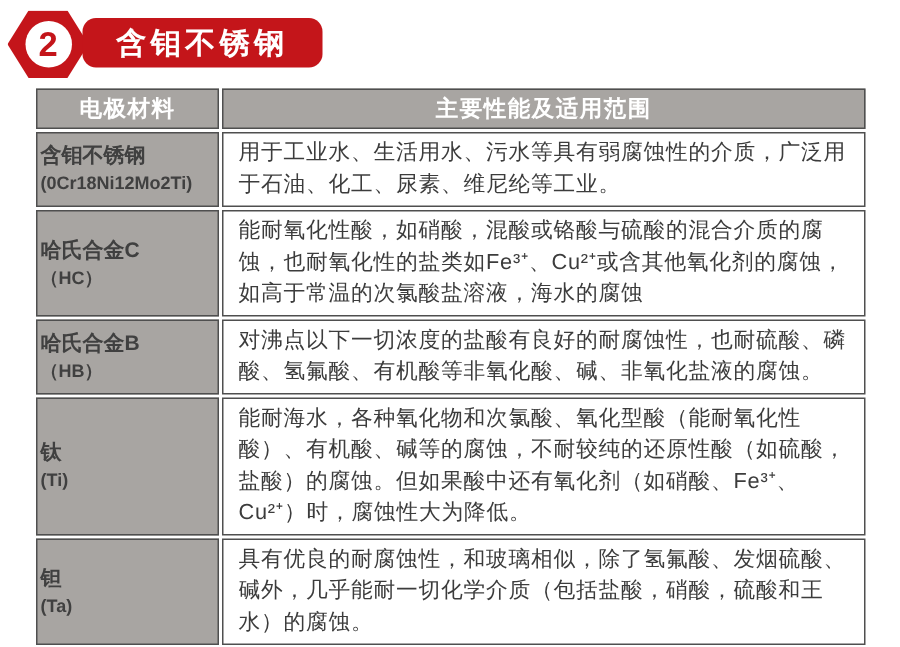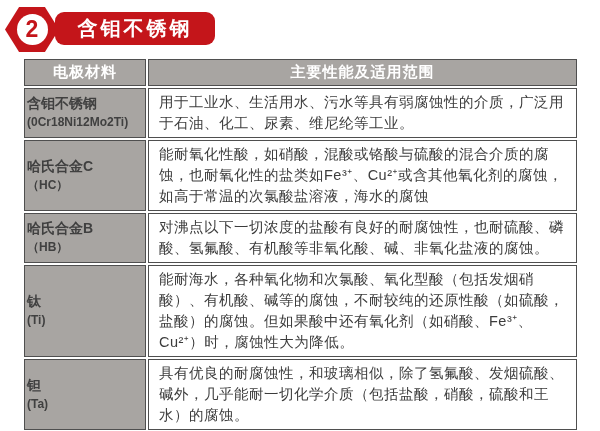--- a/index.html
+++ b/index.html
@@ -92,21 +92,21 @@
           <span>哈氏合金B</span>
           <span class="sub">（HB）</span>
         </td>
         <td class="desc">对沸点以下一切浓度的盐酸有良好的耐腐蚀性，也耐硫酸、磷酸、氢氟酸、有机酸等非氧化酸、碱、非氧化盐液的腐蚀。</td>
       </tr>
       <tr>
         <td class="mat">
           <span>钛</span>
           <span class="sub">(Ti)</span>
         </td>
-        <td class="desc">能耐海水，各种氧化物和次氯酸、氧化型酸（包括发烟硝酸）、有机酸、碱等的腐蚀，不耐较纯的还原性酸（如硫酸，盐酸）的腐蚀。但如果酸中还有氧化剂（如硝酸、Fe³⁺、Cu²⁺）时，腐蚀性大为降低。</td>
+        <td class="desc">能耐海水，各种氧化物和次氯酸、氧化型酸（能耐氧化性酸）、有机酸、碱等的腐蚀，不耐较纯的还原性酸（如硫酸，盐酸）的腐蚀。但如果酸中还有氧化剂（如硝酸、Fe³⁺、Cu²⁺）时，腐蚀性大为降低。</td>
       </tr>
       <tr>
         <td class="mat">
           <span>钽</span>
           <span class="sub">(Ta)</span>
         </td>
         <td class="desc">具有优良的耐腐蚀性，和玻璃相似，除了氢氟酸、发烟硫酸、碱外，几乎能耐一切化学介质（包括盐酸，硝酸，硫酸和王水）的腐蚀。</td>
       </tr>
 
     </tbody>

